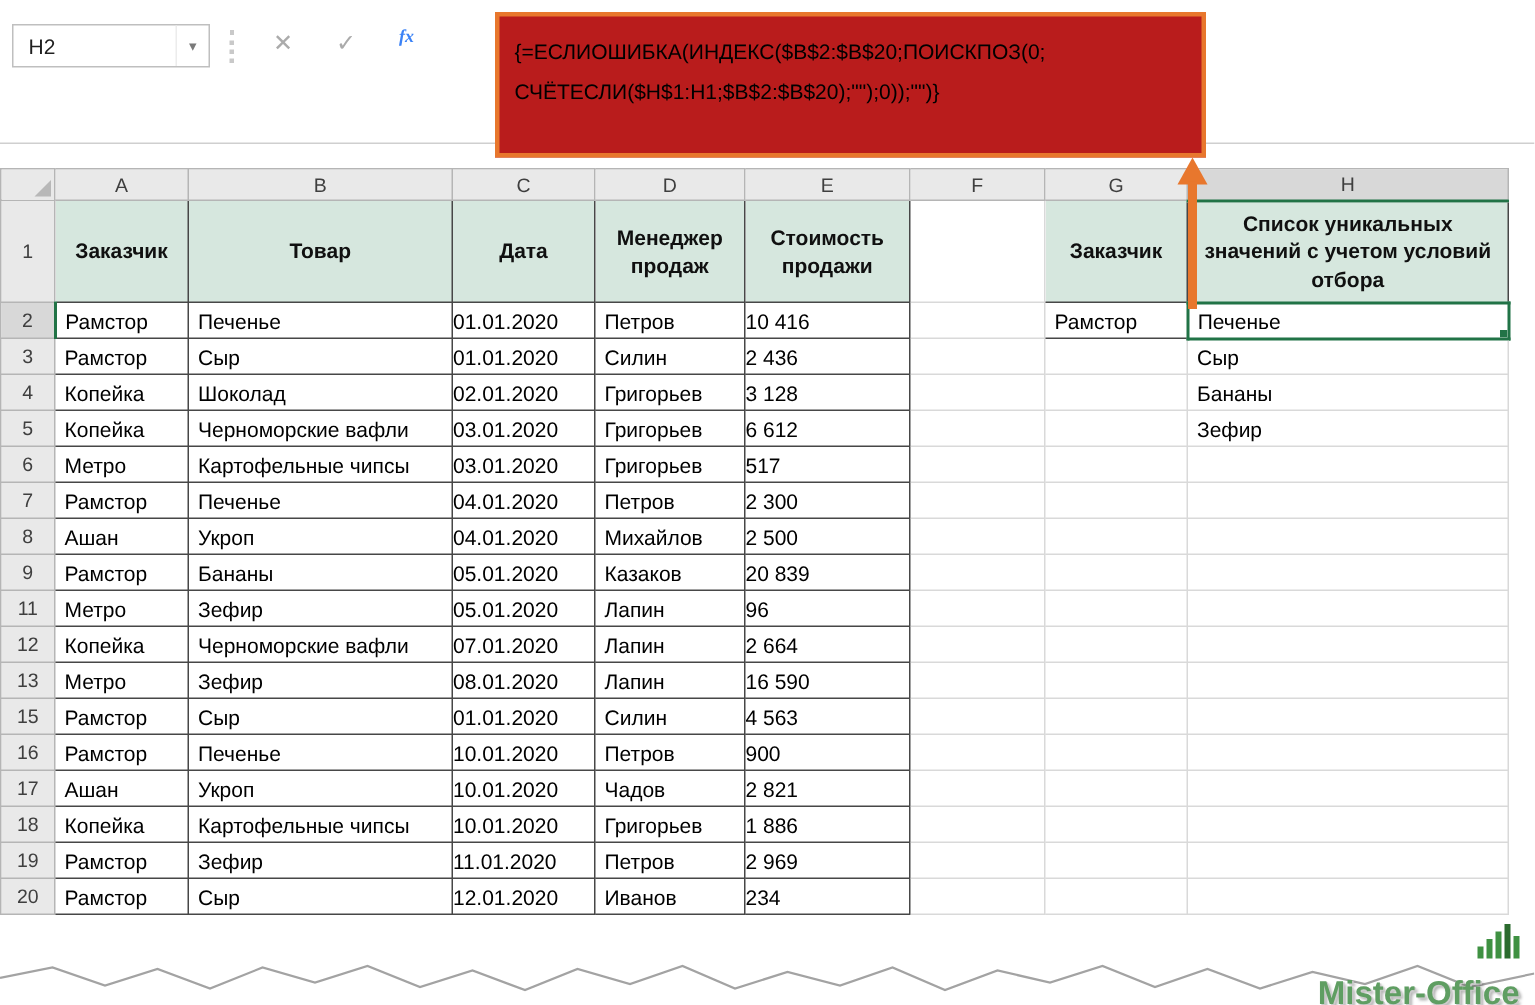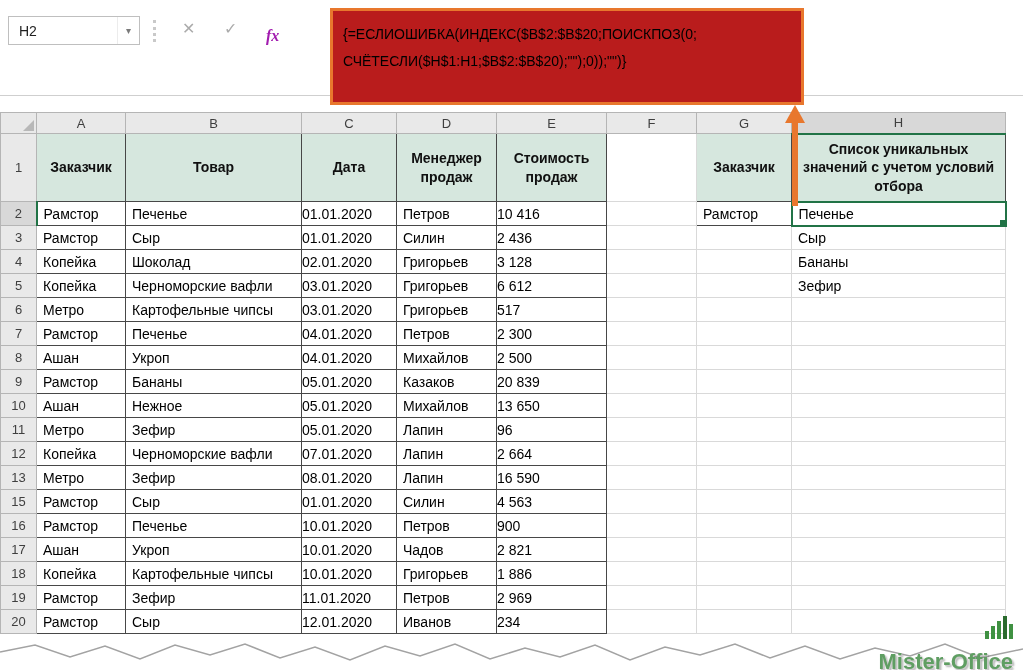--- a/index.html
+++ b/index.html
@@ -15,22 +15,22 @@
   .name-box { position: absolute; left: 8px; top: 16px; width: 132px; height: 29px;
               border: 1px solid #bfbfbf; background: #fff; display: flex; align-items: center; }
   .nb-val { flex: 1; padding-left: 10px; font-size: 14px; color: #1f1f1f; }
   .nb-dd { width: 22px; align-self: stretch; display: flex; align-items: center; justify-content: center;
            color: #7a7a7a; font-size: 10px; border-left: 1px solid #ececec; cursor: default; }
   .grip { position: absolute; left: 153px; top: 20px; height: 22px; width: 3px;
           border-left: 3px dotted #c9c9c9; }
   .fb-btn { position: absolute; top: 19px; font-size: 16px; color: #ababab; cursor: default; }
   .fb-cancel { left: 182px; }
   .fb-enter  { left: 224px; }
-  .fb-fx { left: 266px; color: #a21caf; font-style: italic; font-weight: bold;
-           font-family: "Liberation Serif", serif; font-size: 16px; top: 17px; margin-top: 10px; }
+  .fb-fx { left: 266px; color: #3b82f6; font-style: italic; font-weight: bold;
+           font-family: "Liberation Serif", serif; font-size: 12px; top: 17px; }
 
   .fbox { position: absolute; left: 330px; top: 8px; width: 474px; height: 97px;
           background: #b91c1c; border: 3px solid #e8772d; padding: 10px 8px 0 10px; z-index: 10; }
   .fbox div { font-size: 14px; line-height: 27px; color: #000; white-space: nowrap; }
 
   
   .arrow { position: absolute; left: 783px; top: 105px; z-index: 9; }
 
   
   .sheet { position: absolute; left: 0; top: 112px; }
@@ -128,21 +128,21 @@
         <th class="ch hlc">H</th>
       </tr>
     </thead>
     <tbody>
       <tr class="r1">
         <td class="rh">1</td>
         <td class="tbl hdr">Заказчик</td>
         <td class="tbl hdr">Товар</td>
         <td class="tbl hdr">Дата</td>
         <td class="tbl hdr">Менеджер продаж</td>
-        <td class="tbl hdr">Стоимость продаж</td>
+        <td class="tbl hdr">Стоимость продажи</td>
         <td class="plain"></td>
         <td class="tbl hdr">Заказчик</td>
         <td class="tbl hdr">Список уникальных значений с учетом условий отбора</td>
       </tr>
     <tr class="datarow">
           <td class="rh hl">2</td>
           <td class="tbl al">Рамстор</td>
           <td class="tbl al">Печенье</td>
           <td class="tbl ar">01.01.2020</td>
           <td class="tbl al">Петров</td>
@@ -217,31 +217,20 @@
           <td class="plain al"></td>
           <td class="plain al"></td>
         </tr>
         <tr class="datarow">
           <td class="rh">9</td>
           <td class="tbl al">Рамстор</td>
           <td class="tbl al">Бананы</td>
           <td class="tbl ar">05.01.2020</td>
           <td class="tbl al">Казаков</td>
           <td class="tbl ar">20 839</td>
-          <td class="plain"></td>
-          <td class="plain al"></td>
-          <td class="plain al"></td>
-        </tr>
-        <tr class="datarow">
-          <td class="rh">10</td>
-          <td class="tbl al">Ашан</td>
-          <td class="tbl al">Нежное</td>
-          <td class="tbl ar">05.01.2020</td>
-          <td class="tbl al">Михайлов</td>
-          <td class="tbl ar">13 650</td>
           <td class="plain"></td>
           <td class="plain al"></td>
           <td class="plain al"></td>
         </tr>
         <tr class="datarow">
           <td class="rh">11</td>
           <td class="tbl al">Метро</td>
           <td class="tbl al">Зефир</td>
           <td class="tbl ar">05.01.2020</td>
           <td class="tbl al">Лапин</td>

